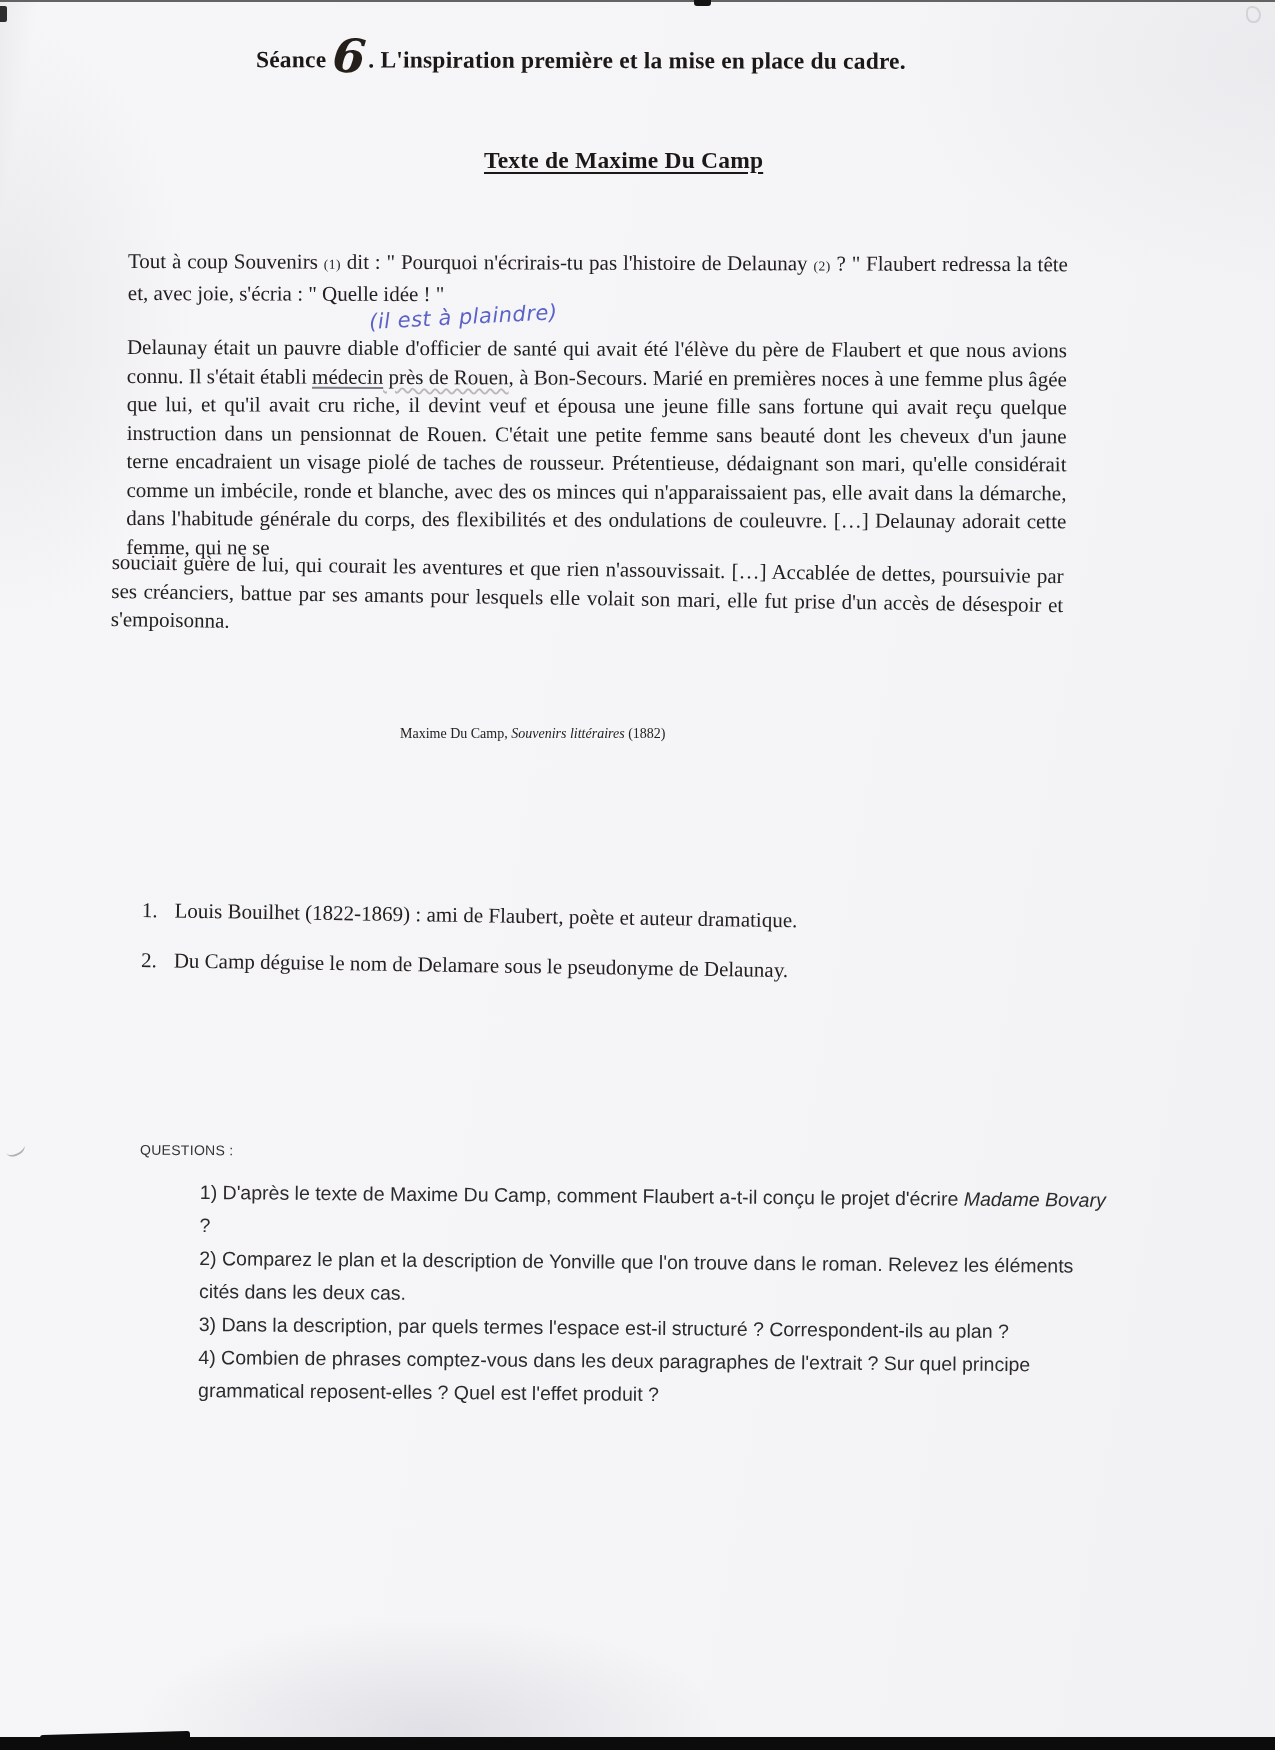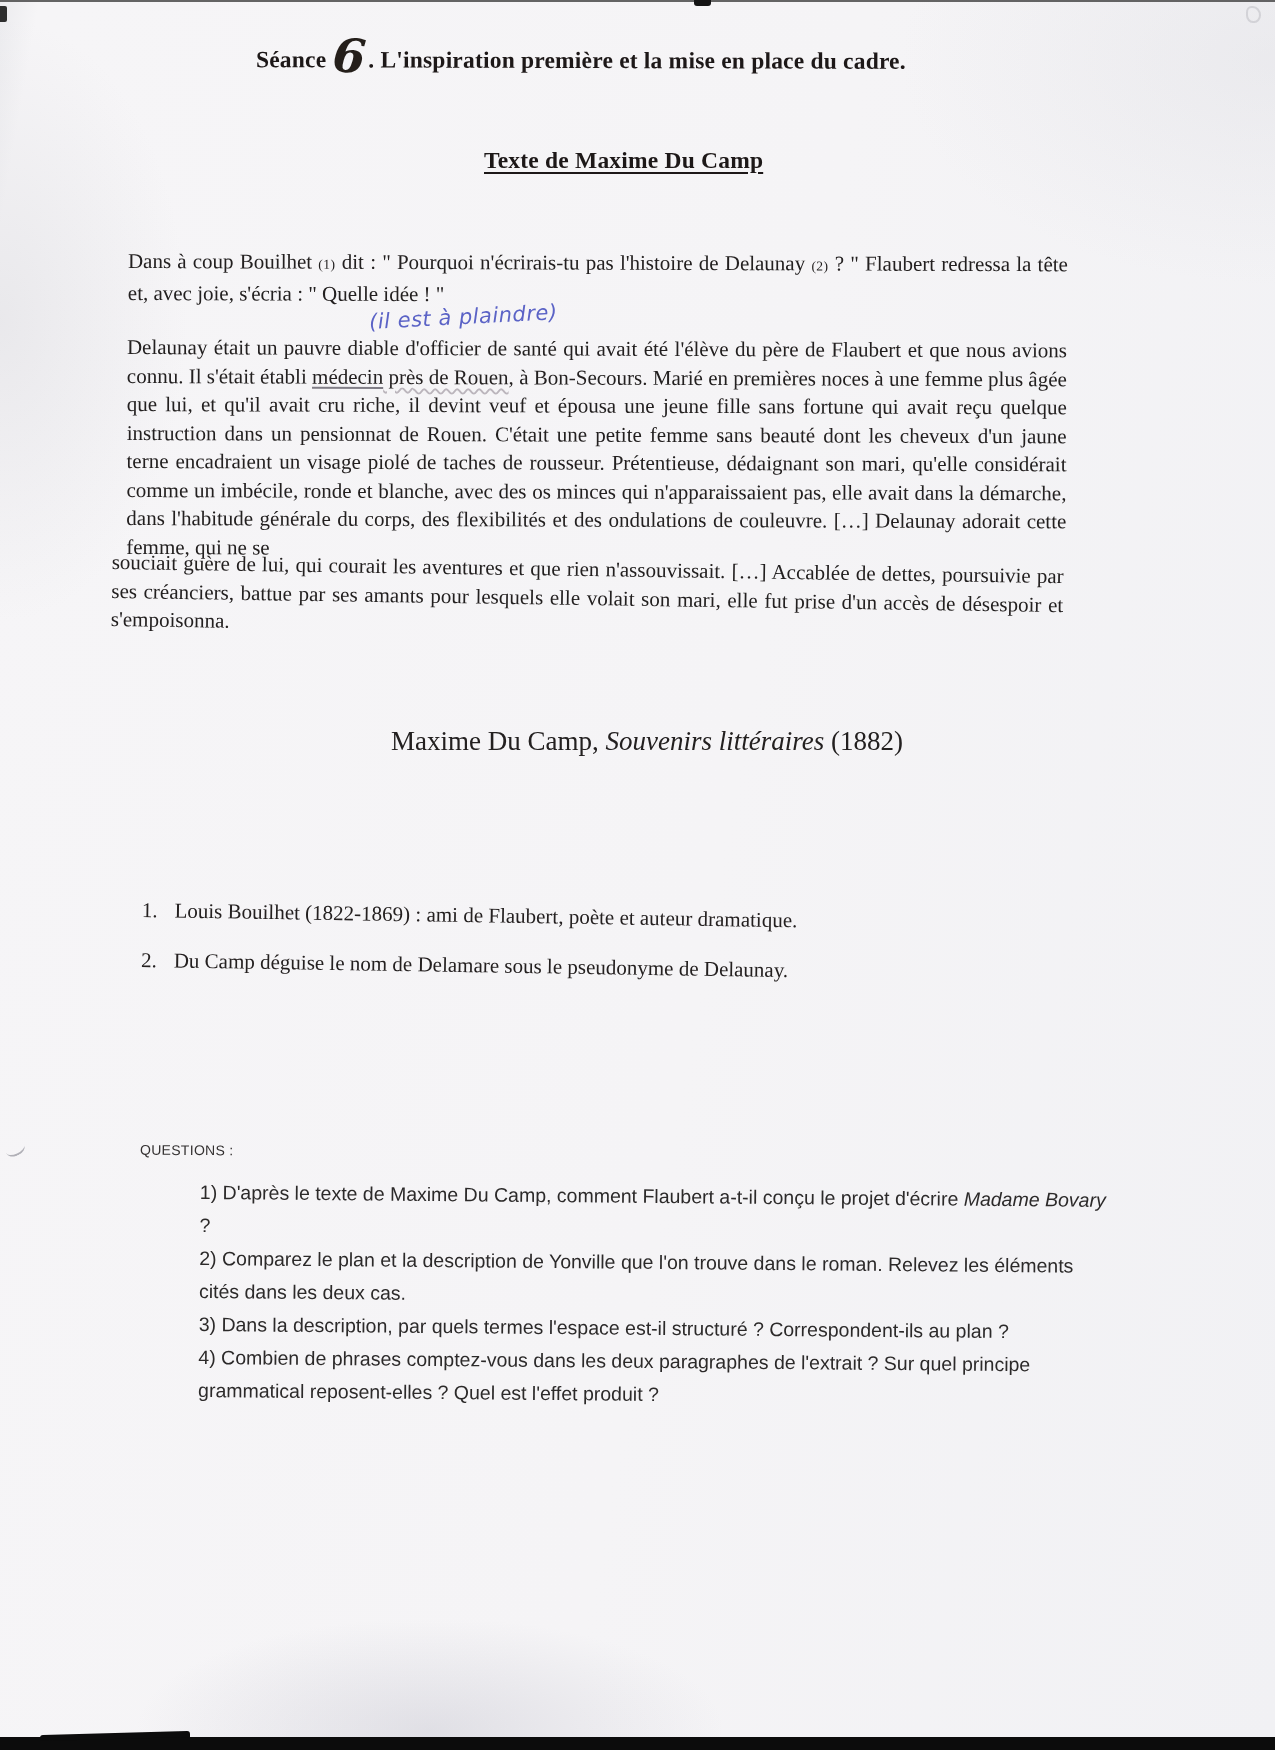--- a/index.html
+++ b/index.html
@@ -40,21 +40,21 @@
   .main-par-a{position:absolute;left:127px;top:333px;width:940px;transform:rotate(.2deg);transform-origin:left top;}
   .main-par-b{position:absolute;left:112px;top:548px;width:952px;transform:rotate(.85deg);transform-origin:left top;}
   .fnm{font-size:13.5px;letter-spacing:.5px;}
   .u-solid{text-decoration:underline;text-decoration-color:#807d86;text-decoration-thickness:2px;text-underline-offset:3px;}
   .u-wavy{text-decoration:underline wavy;text-decoration-color:#bbb5bc;text-decoration-thickness:1.5px;text-underline-offset:4px;}
   .hand-note{
     position:absolute;left:369px;top:305px;z-index:2;
     font-family:"DejaVu Sans", sans-serif;font-style:italic;font-size:21px;letter-spacing:.5px;
     color:#5b63c6;transform:rotate(-3deg);white-space:nowrap;
   }
-  .attribution{position:absolute;left:391px;top:726px;font-size:27px;color:#232020;}
+  .attribution{position:absolute;left:400px;top:726px;font-size:14px;color:#232020;}
   .it{font-style:italic;}
   .footnotes{position:absolute;left:142px;top:898px;width:820px;transform:rotate(.9deg);transform-origin:left top;font-size:21px;}
   .fn-item{display:flex;gap:17px;margin-bottom:25px;}
   .fn-num{flex:0 0 auto;}
   .questions-label{
     position:absolute;left:140px;top:1142px;
     font-family:"Liberation Sans", sans-serif;font-size:14px;color:#333030;letter-spacing:.3px;transform:rotate(.3deg);
   }
   .q-items{
     position:absolute;left:200px;top:1176px;width:915px;
@@ -76,21 +76,21 @@
   <div class="edge-bottom-bump"></div>
 
   <div class="title-line">
     <span>Séance</span>
     <span class="hand-six">6</span>
     <span>. L'inspiration première et la mise en place du cadre.</span>
   </div>
 
   <div class="doc-heading">Texte de Maxime Du Camp</div>
 
-  <div class="body-par intro-par"><span>Dans à coup Bouilhet </span><span class="fnm">(1)</span><span> dit : " Pourquoi n'écrirais-tu pas l'histoire de Delaunay </span><span class="fnm">(2)</span><span> ? " Flaubert redressa la tête et, avec joie, s'écria : " Quelle idée ! "</span></div>
+  <div class="body-par intro-par"><span>Tout à coup Souvenirs </span><span class="fnm">(1)</span><span> dit : " Pourquoi n'écrirais-tu pas l'histoire de Delaunay </span><span class="fnm">(2)</span><span> ? " Flaubert redressa la tête et, avec joie, s'écria : " Quelle idée ! "</span></div>
 
   <div class="hand-note">(il est à plaindre)</div>
 
   <div class="body-par main-par-a"><span>Delaunay était un pauvre diable d'officier de santé qui avait été l'élève du père de Flaubert et que nous avions connu. Il s'était établi </span><span class="u-solid">médecin</span><span class="u-wavy"> près de Rouen</span><span>, à Bon-Secours. Marié en premières noces à une femme plus âgée que lui, et qu'il avait cru riche, il devint veuf et épousa une jeune fille sans fortune qui avait reçu quelque instruction dans un pensionnat de Rouen. C'était une petite femme sans beauté dont les cheveux d'un jaune terne encadraient un visage piolé de taches de rousseur. Prétentieuse, dédaignant son mari, qu'elle considérait comme un imbécile, ronde et blanche, avec des os minces qui n'apparaissaient pas, elle avait dans la démarche, dans l'habitude générale du corps, des flexibilités et des ondulations de couleuvre. […] Delaunay adorait cette femme, qui ne se</span></div>
 
   <div class="body-par main-par-b">souciait guère de lui, qui courait les aventures et que rien n'assouvissait. […] Accablée de dettes, poursuivie par ses créanciers, battue par ses amants pour lesquels elle volait son mari, elle fut prise d'un accès de désespoir et s'empoisonna.</div>
 
   <div class="attribution"><span>Maxime Du Camp, </span><span class="it">Souvenirs littéraires</span><span> (1882)</span></div>
 
   <div class="footnotes">

